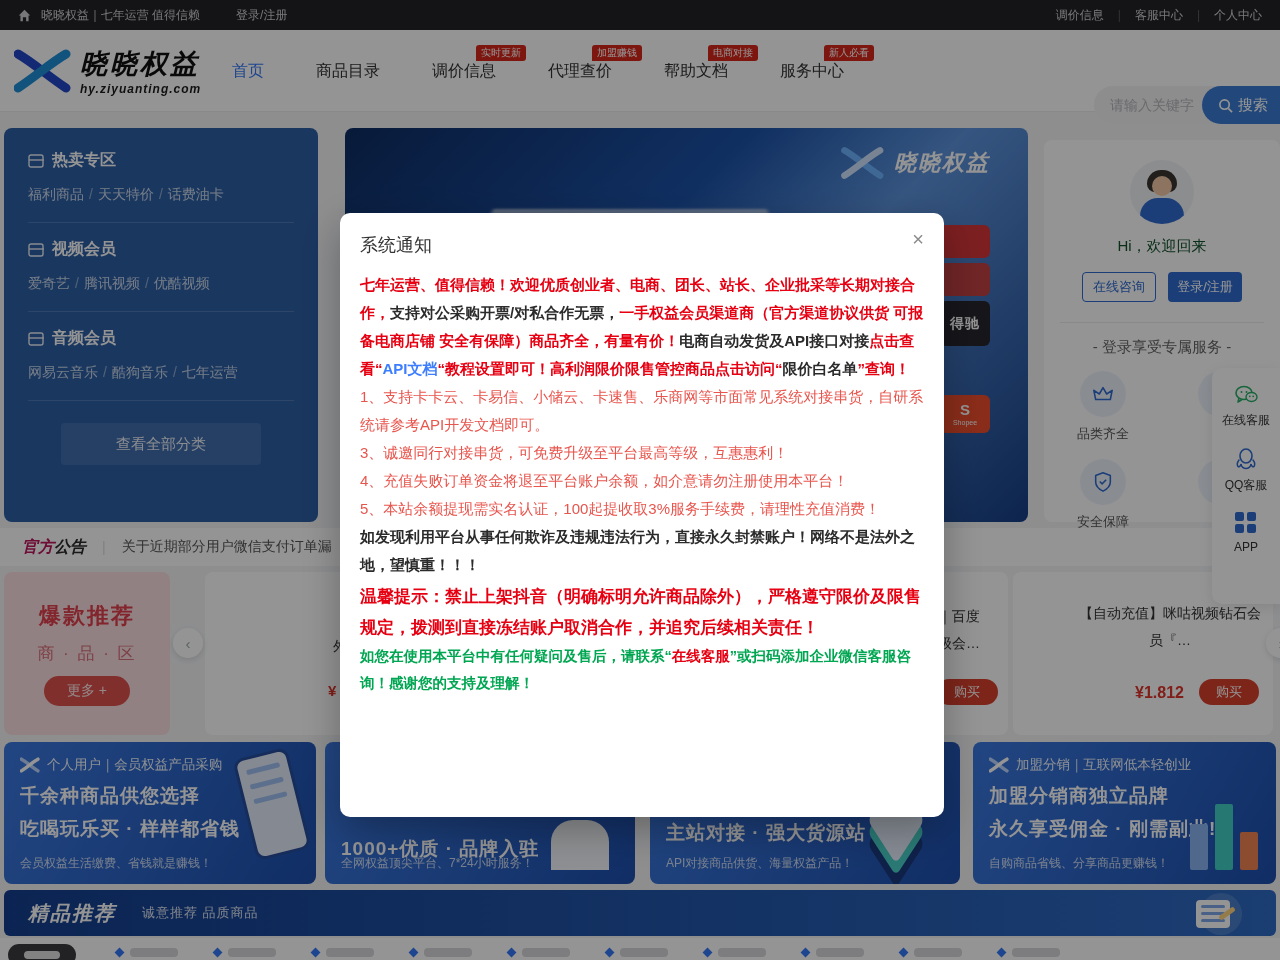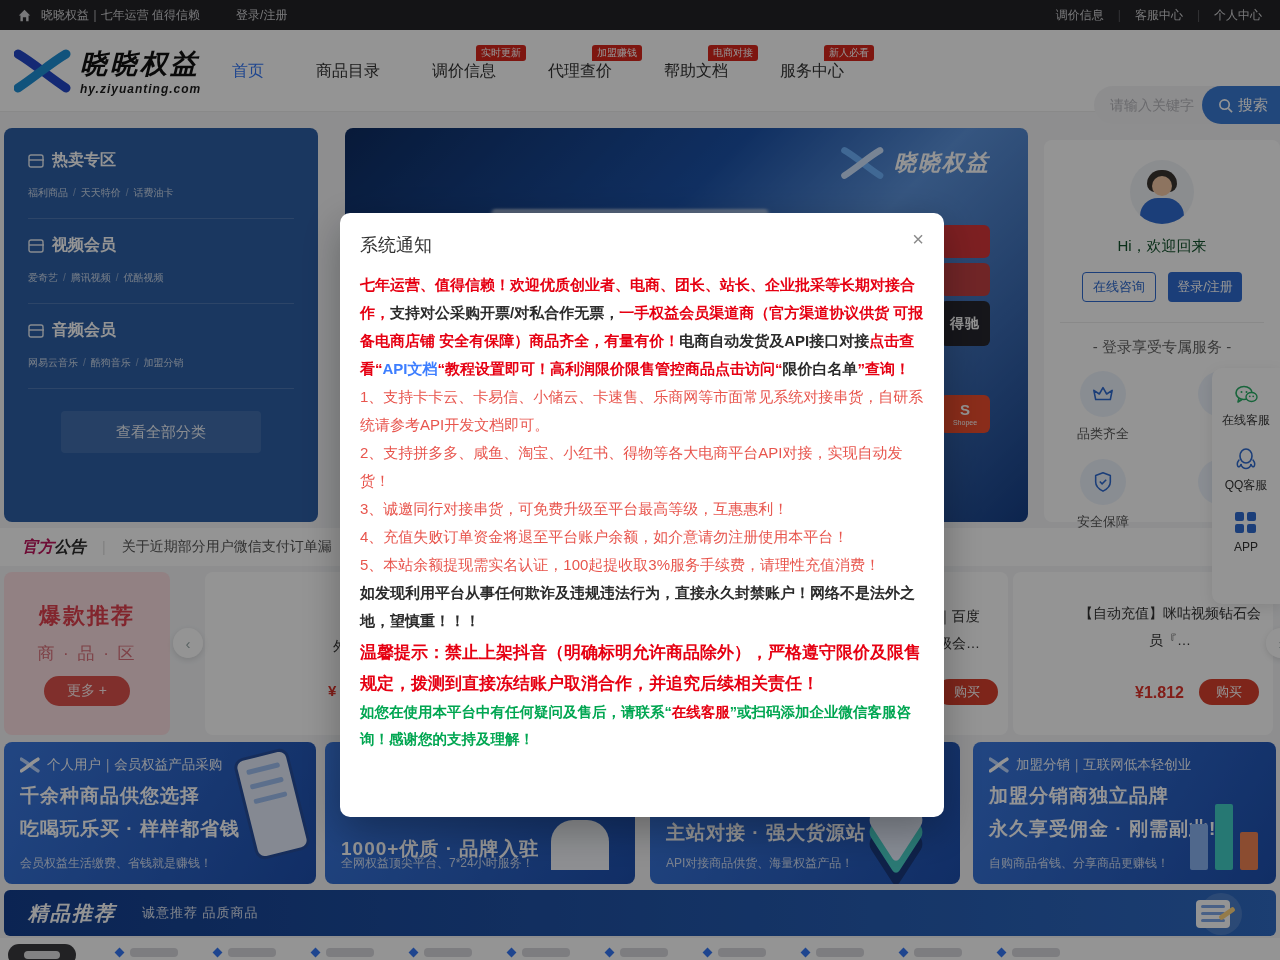--- a/index.html
+++ b/index.html
@@ -35,21 +35,21 @@
   .search input::placeholder { color:#b7b7bc; }
   .search-btn { position:absolute; right:-28px; top:0; width:106px; height:38px; background:#3a7bd5; border:none;
     border-radius:19px; color:#fff; font-size:15px; display:flex; align-items:center; justify-content:flex-start;
     padding-left:16px; gap:5px; cursor:pointer; font-family:inherit; }
   
   .sidebar { position:absolute; left:4px; top:128px; width:314px; height:394px; background:#2d5fa6; border-radius:8px;
     padding:6px 24px 18px 24px; color:#fff; }
   .sb-group { padding:16px 0 18px 0; border-bottom:1px solid rgba(255,255,255,.16); }
   .sb-group:last-of-type { border-bottom:1px solid rgba(255,255,255,.16); }
   .sb-title { display:flex; align-items:center; gap:8px; font-size:16px; font-weight:700; color:#fff; }
-  .sb-links { margin-top:15px; font-size:10px; color:rgba(255,255,255,.75); }
+  .sb-links { margin-top:15px; font-size:14px; color:rgba(255,255,255,.75); }
   .sb-links span.lnk { cursor:pointer; }
   .sb-links i { font-style:normal; color:rgba(255,255,255,.45); padding:0 5px; }
   .sb-all { margin:22px auto 0 auto; width:200px; height:42px; background:rgba(255,255,255,.10); border-radius:4px;
     display:flex; align-items:center; justify-content:center; font-size:15px; color:rgba(255,255,255,.9); cursor:pointer; }
   .cat-ic { width:16px; height:14px; opacity:.9; }
   
   .hero { position:absolute; left:345px; top:128px; width:683px; height:394px; border-radius:8px; overflow:hidden;
     background:linear-gradient(135deg,#0e2d63 0%,#1c52a8 38%,#5d94dd 58%,#163f86 100%); }
   .hero-light { position:absolute; left:120px; top:30px; width:330px; height:240px;
     background:linear-gradient(180deg,rgba(255,255,255,.95),rgba(200,220,255,.05));
@@ -283,21 +283,21 @@
     <div class="sb-title">
       <span class="cat-ic">
         <svg viewBox="0 0 16 14" width="16" height="14">
             <rect x="1" y="1" width="14" height="12" rx="2" stroke="#fff" fill="none" stroke-width="1.4"></rect>
             <path d="M1 6 H16" stroke="#fff" stroke-width="1.4"></path>
           </svg>
       </span>
       <span>音频会员</span>
     </div>
     <div class="sb-links">
-      <span class="lnk">网易云音乐</span><i>/</i><span class="lnk">酷狗音乐</span><i>/</i><span class="lnk">加盟分销</span>
+      <span class="lnk">网易云音乐</span><i>/</i><span class="lnk">酷狗音乐</span><i>/</i><span class="lnk">七年运营</span>
     </div>
   </div>
   <div class="sb-all">查看全部分类</div>
 </div>
 
 <div class="hero">
   <div class="hero-light"></div>
   <div class="hero-band"></div>
   <div class="hero-logo">
     <span>
@@ -572,21 +572,20 @@
 </div>
 
 <div class="overlay"></div>
 
 <div class="modal">
   <div class="m-title">系统通知</div>
   <div class="m-close">×</div>
   <div class="m-body">
       <p class="p-lead"><span class="c-red">七年运营、值得信赖！欢迎优质创业者、电商、团长、站长、企业批采等长期对接合作，</span><span class="c-dark">支持对公采购开票/对私合作无票，</span><span class="c-red">一手权益会员渠道商（官方渠道协议供货 可报备电商店铺 安全有保障）商品齐全，有量有价！</span><span class="c-dark">电商自动发货及API接口对接</span><span class="c-red">点击查看“</span><span class="c-blue">API文档</span><span class="c-red">“教程设置即可！高利润限价限售管控商品点击访问“</span><span class="c-dark">限价白名单</span><span class="c-red">”查询！</span></p>
       <p class="p-item"><span class="c-item">1、支持卡卡云、卡易信、小储云、卡速售、乐商网等市面常见系统对接串货，自研系统请参考API开发文档即可。</span></p>
-      <p class="p-item"><span class="c-item">2、支持拼多多、咸鱼、淘宝、小红书、得物等各大电商平台API对接，实现自动发货！</span></p>
       <p class="p-item"><span class="c-item">3、诚邀同行对接串货，可免费升级至平台最高等级，互惠惠利！</span></p>
       <p class="p-item"><span class="c-item">4、充值失败订单资金将退至平台账户余额，如介意请勿注册使用本平台！</span></p>
       <p class="p-item"><span class="c-item">5、本站余额提现需实名认证，100起提收取3%服务手续费，请理性充值消费！</span></p>
       <p class="p-warn"><span class="c-dark">如发现利用平台从事任何欺诈及违规违法行为，直接永久封禁账户！网络不是法外之地，望慎重！！！</span></p>
       <p class="p-tip"><span class="c-red">温馨提示：禁止上架抖音（明确标明允许商品除外），严格遵守限价及限售规定，拨测到直接冻结账户取消合作，并追究后续相关责任！</span></p>
       <p class="p-green"><span class="c-green">如您在使用本平台中有任何疑问及售后，请联系“</span><span class="c-redq">在线客服</span><span class="c-green">”或扫码添加企业微信客服咨询！感谢您的支持及理解！</span></p>
     </div>
 </div>
 
 </body></html>

